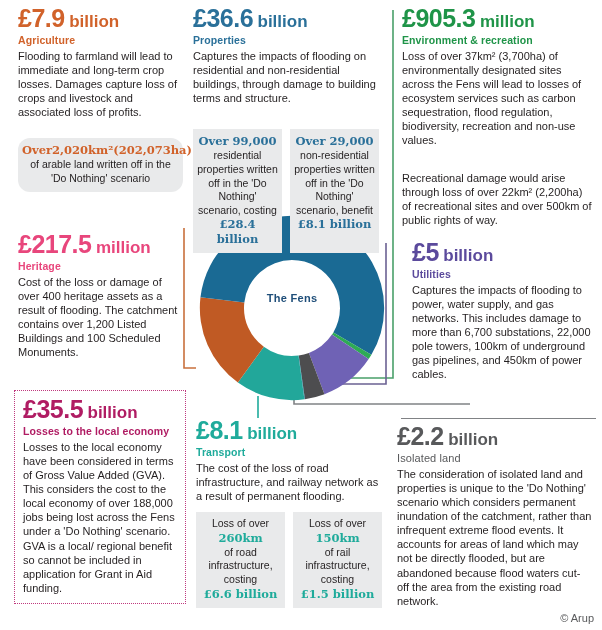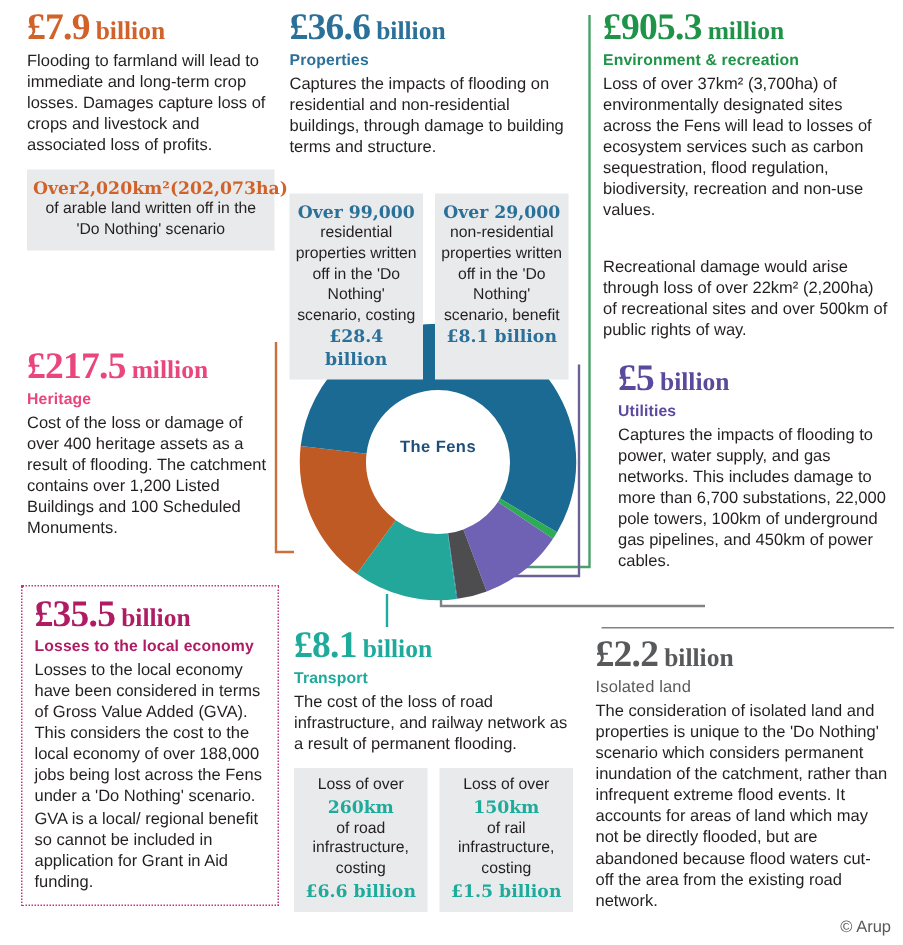--- a/index.html
+++ b/index.html
@@ -7,21 +7,21 @@
     width: 602px; height: 630px;
     background: #ffffff;
     font-family: "Liberation Sans", sans-serif;
     overflow: hidden;
   }
   #root { position: relative; width: 602px; height: 630px; }
 
   .panel { position: absolute; }
 
   .amount {
-    font-family: Liberation Serif, serif;
+    font-family: Liberation Sans, sans-serif;
     font-weight: bold;
     line-height: 1;
     white-space: nowrap;
   }
   .amount .big { font-size: 25px; letter-spacing: -0.5px; }
   .amount .unit { font-size: 17px; }
 
   .subhead {
     font-size: 10.5px;
     font-weight: bold;
@@ -118,22 +118,23 @@
       <path d="M -95.36 -11.12 A 96 96 0 0 1 0 -96 L 0 -50 A 50 50 0 0 0 -49.67 -5.79 Z" fill="#1a6a94"></path>
     </g>
   </svg>
   <div id="donut-center-label">The Fens</div>
 
   <div class="panel" style="left:18px;top:6px;width:165px;">
     <div class="amount" style="color:#d1622a;">
       <span class="big">£7.9</span>
       <span class="unit">billion</span>
     </div>
+    <div class="subhead" style="color:#d1622a;">Agriculture</div>
     <div class="body">Flooding to farmland will lead to immediate and long-term crop losses. Damages capture loss of crops and livestock and associated loss of profits.</div>
-    <div class="statbox" style="margin-top:9px;">
+    <div class="statbox" style="margin-top:19px;border-radius:12px;">
       <span class="hl" style="color:#d1622a;">Over2,020km²(202,073ha)</span>
       <span>of arable land written off in the 'Do Nothing' scenario</span>
     </div>
   </div>
 
   <div class="panel" style="left:193px;top:6px;width:186px;">
     <div class="amount" style="color:#2a7099;">
       <span class="big">£36.6</span>
       <span class="unit">billion</span>
     </div>

